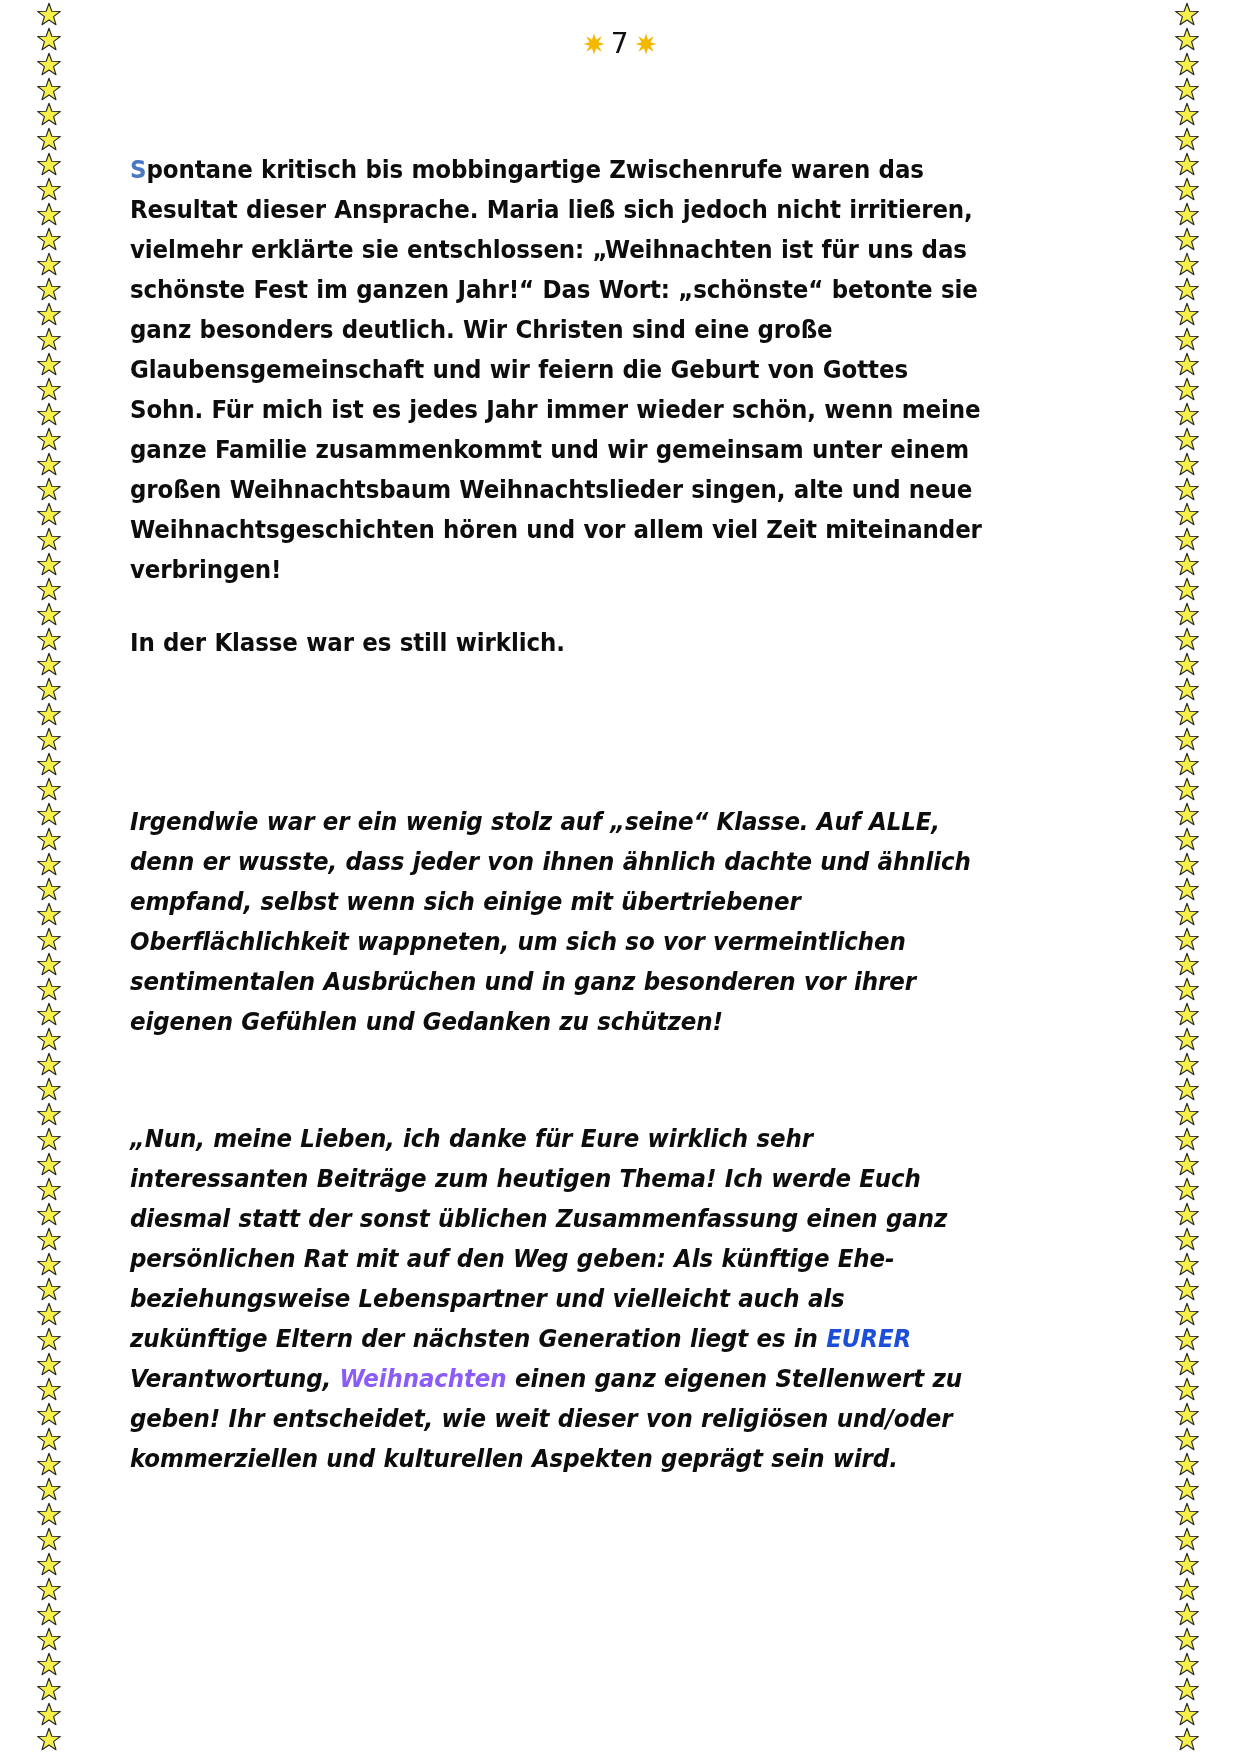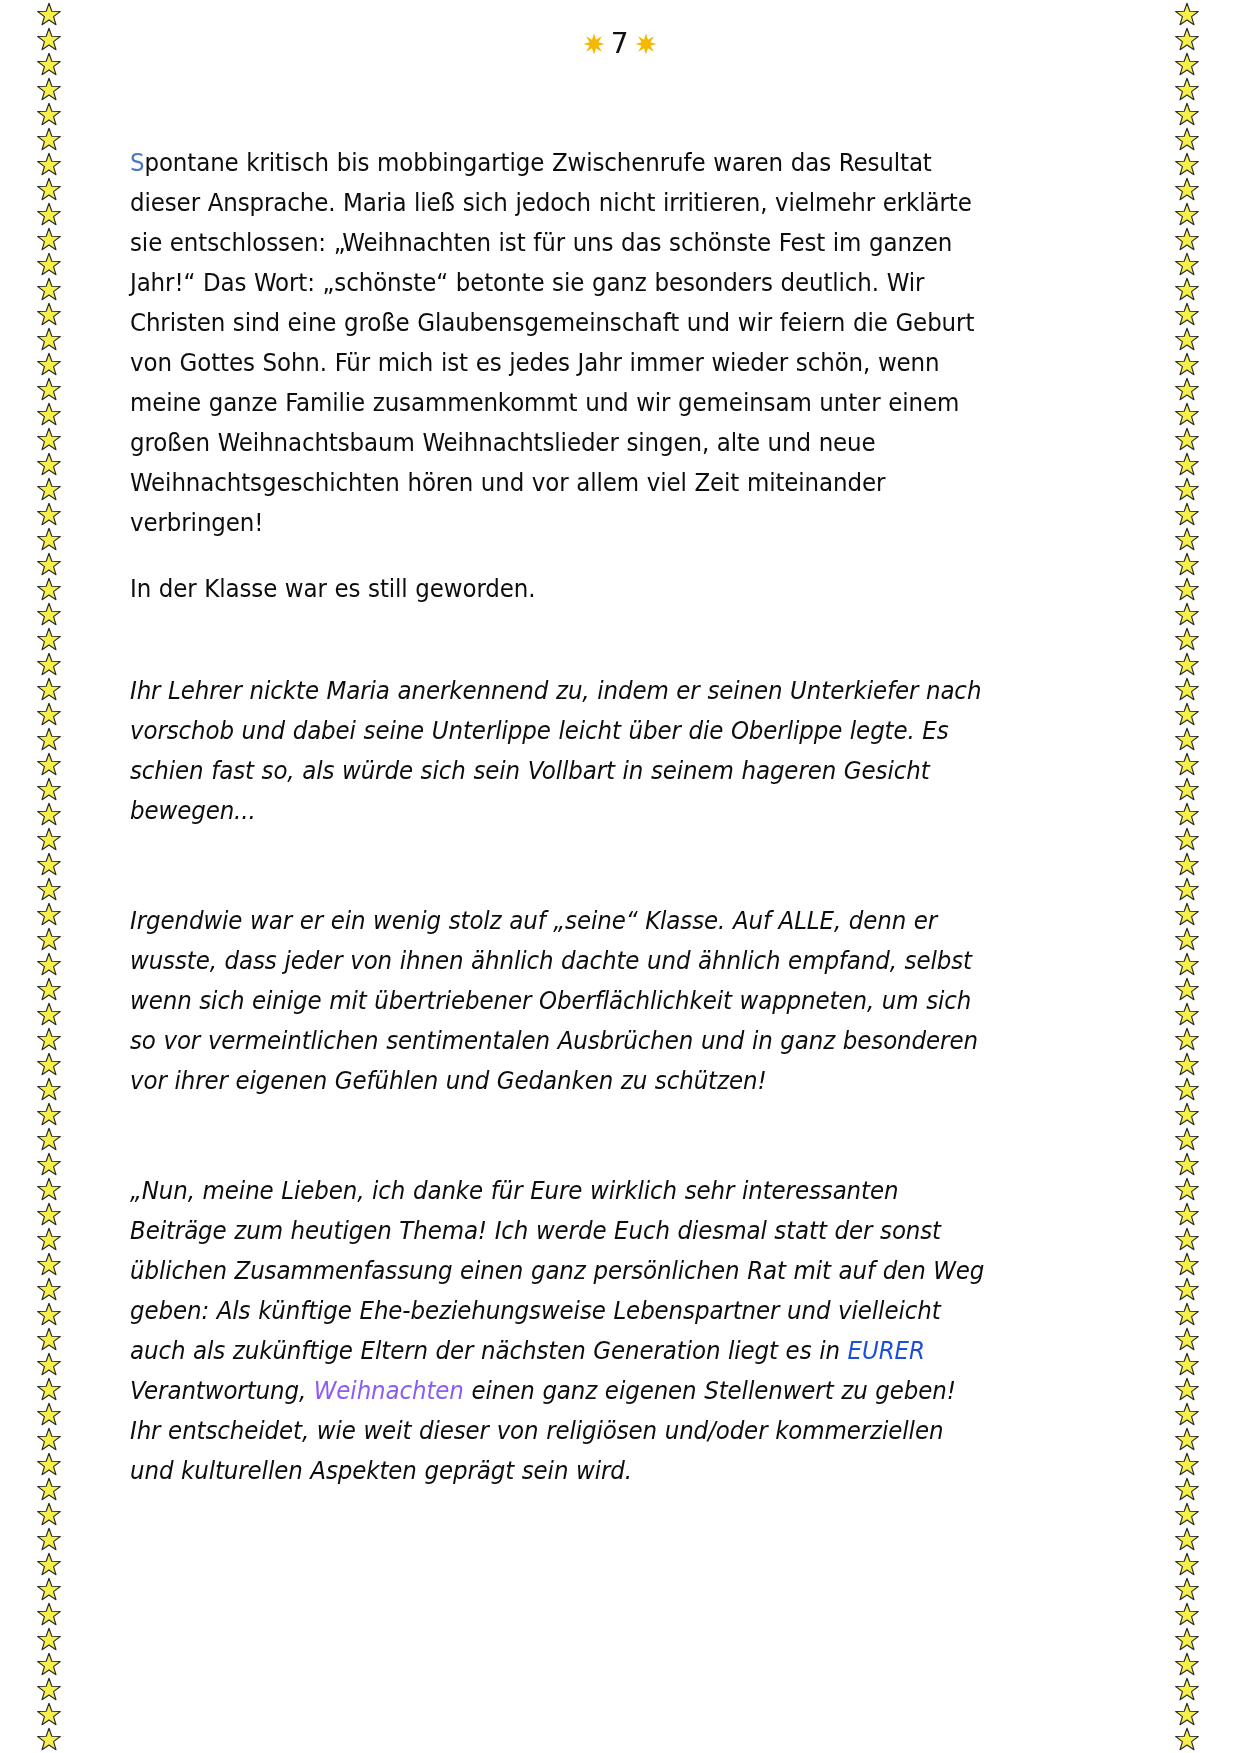--- a/index.html
+++ b/index.html
@@ -74,29 +74,29 @@
 
   
   .content {
     position: absolute;
     left: 130px;
     top: 142px;
     width: 858px;
   }
 
   p.para {
-    margin: 0 0 0 0;
+    margin: 7px 0 0 0;
     font-family: "DejaVu Sans", sans-serif;
     font-size: 25.5px;
     line-height: 40px;
     color: #0d0d0d;
     letter-spacing: -0.1px;
     word-spacing: 0.5px;
     font-stretch: condensed;
-    font-weight: 400;
+    font-weight: 700;
   }
 
   p.para.italic {
     font-style: italic;
   }
 
   .gap-sm { height: 26px; }
   .gap-md { height: 62px; }
   .gap-lg { height: 70px; }
 
@@ -551,25 +551,24 @@
       </svg>
     </span>
   </div>
 
   <div class="content">
 
     <p class="para"><span class="dropcap-s">S</span><span>pontane kritisch bis mobbingartige Zwischenrufe waren das Resultat dieser Ansprache. Maria ließ sich jedoch nicht irritieren, vielmehr erklärte sie entschlossen: „Weihnachten ist für uns das schönste Fest im ganzen Jahr!“ Das Wort: „schönste“ betonte sie ganz besonders deutlich. Wir Christen sind eine große Glaubensgemeinschaft und wir feiern die Geburt von Gottes Sohn. Für mich ist es jedes Jahr immer wieder schön, wenn meine ganze Familie zusammenkommt und wir gemeinsam unter einem großen Weihnachtsbaum Weihnachtslieder singen, alte und neue Weihnachtsgeschichten hören und vor allem viel Zeit miteinander verbringen!</span></p>
 
     <div class="gap-sm"></div>
 
-    <p class="para">In der Klasse war es still geworden.</p>
+    <p class="para">In der Klasse war es still wirklich.</p>
 
     <div class="gap-md"></div>
 
-    <p class="para italic">Ihr Lehrer nickte Maria anerkennend zu, indem er seinen Unterkiefer nach vorschob und dabei seine Unterlippe leicht über die Oberlippe legte. Es schien fast so, als würde sich sein Vollbart in seinem hageren Gesicht bewegen...</p>
 
     <div class="gap-lg"></div>
 
     <p class="para italic">Irgendwie war er ein wenig stolz auf „seine“ Klasse. Auf ALLE, denn er wusste, dass jeder von ihnen ähnlich dachte und ähnlich empfand, selbst wenn sich einige mit übertriebener Oberflächlichkeit wappneten, um sich so vor vermeintlichen sentimentalen Ausbrüchen und in ganz besonderen vor ihrer eigenen Gefühlen und Gedanken zu schützen!</p>
 
     <div class="gap-lg"></div>
 
     <p class="para italic"><span>„Nun, meine Lieben, ich danke für Eure wirklich sehr interessanten Beiträge zum heutigen Thema! Ich werde Euch diesmal statt der sonst üblichen Zusammenfassung einen ganz persönlichen Rat mit auf den Weg geben: Als künftige Ehe-beziehungsweise Lebenspartner und vielleicht auch als zukünftige Eltern der nächsten Generation liegt es in </span><span class="accent-blue-strong">EURER</span><span> Verantwortung, </span><span class="accent-blue">Weihnachten</span><span> einen ganz eigenen Stellenwert zu geben! Ihr entscheidet, wie weit dieser von religiösen und/oder kommerziellen und kulturellen Aspekten geprägt sein wird.</span></p>
 
   </div>

